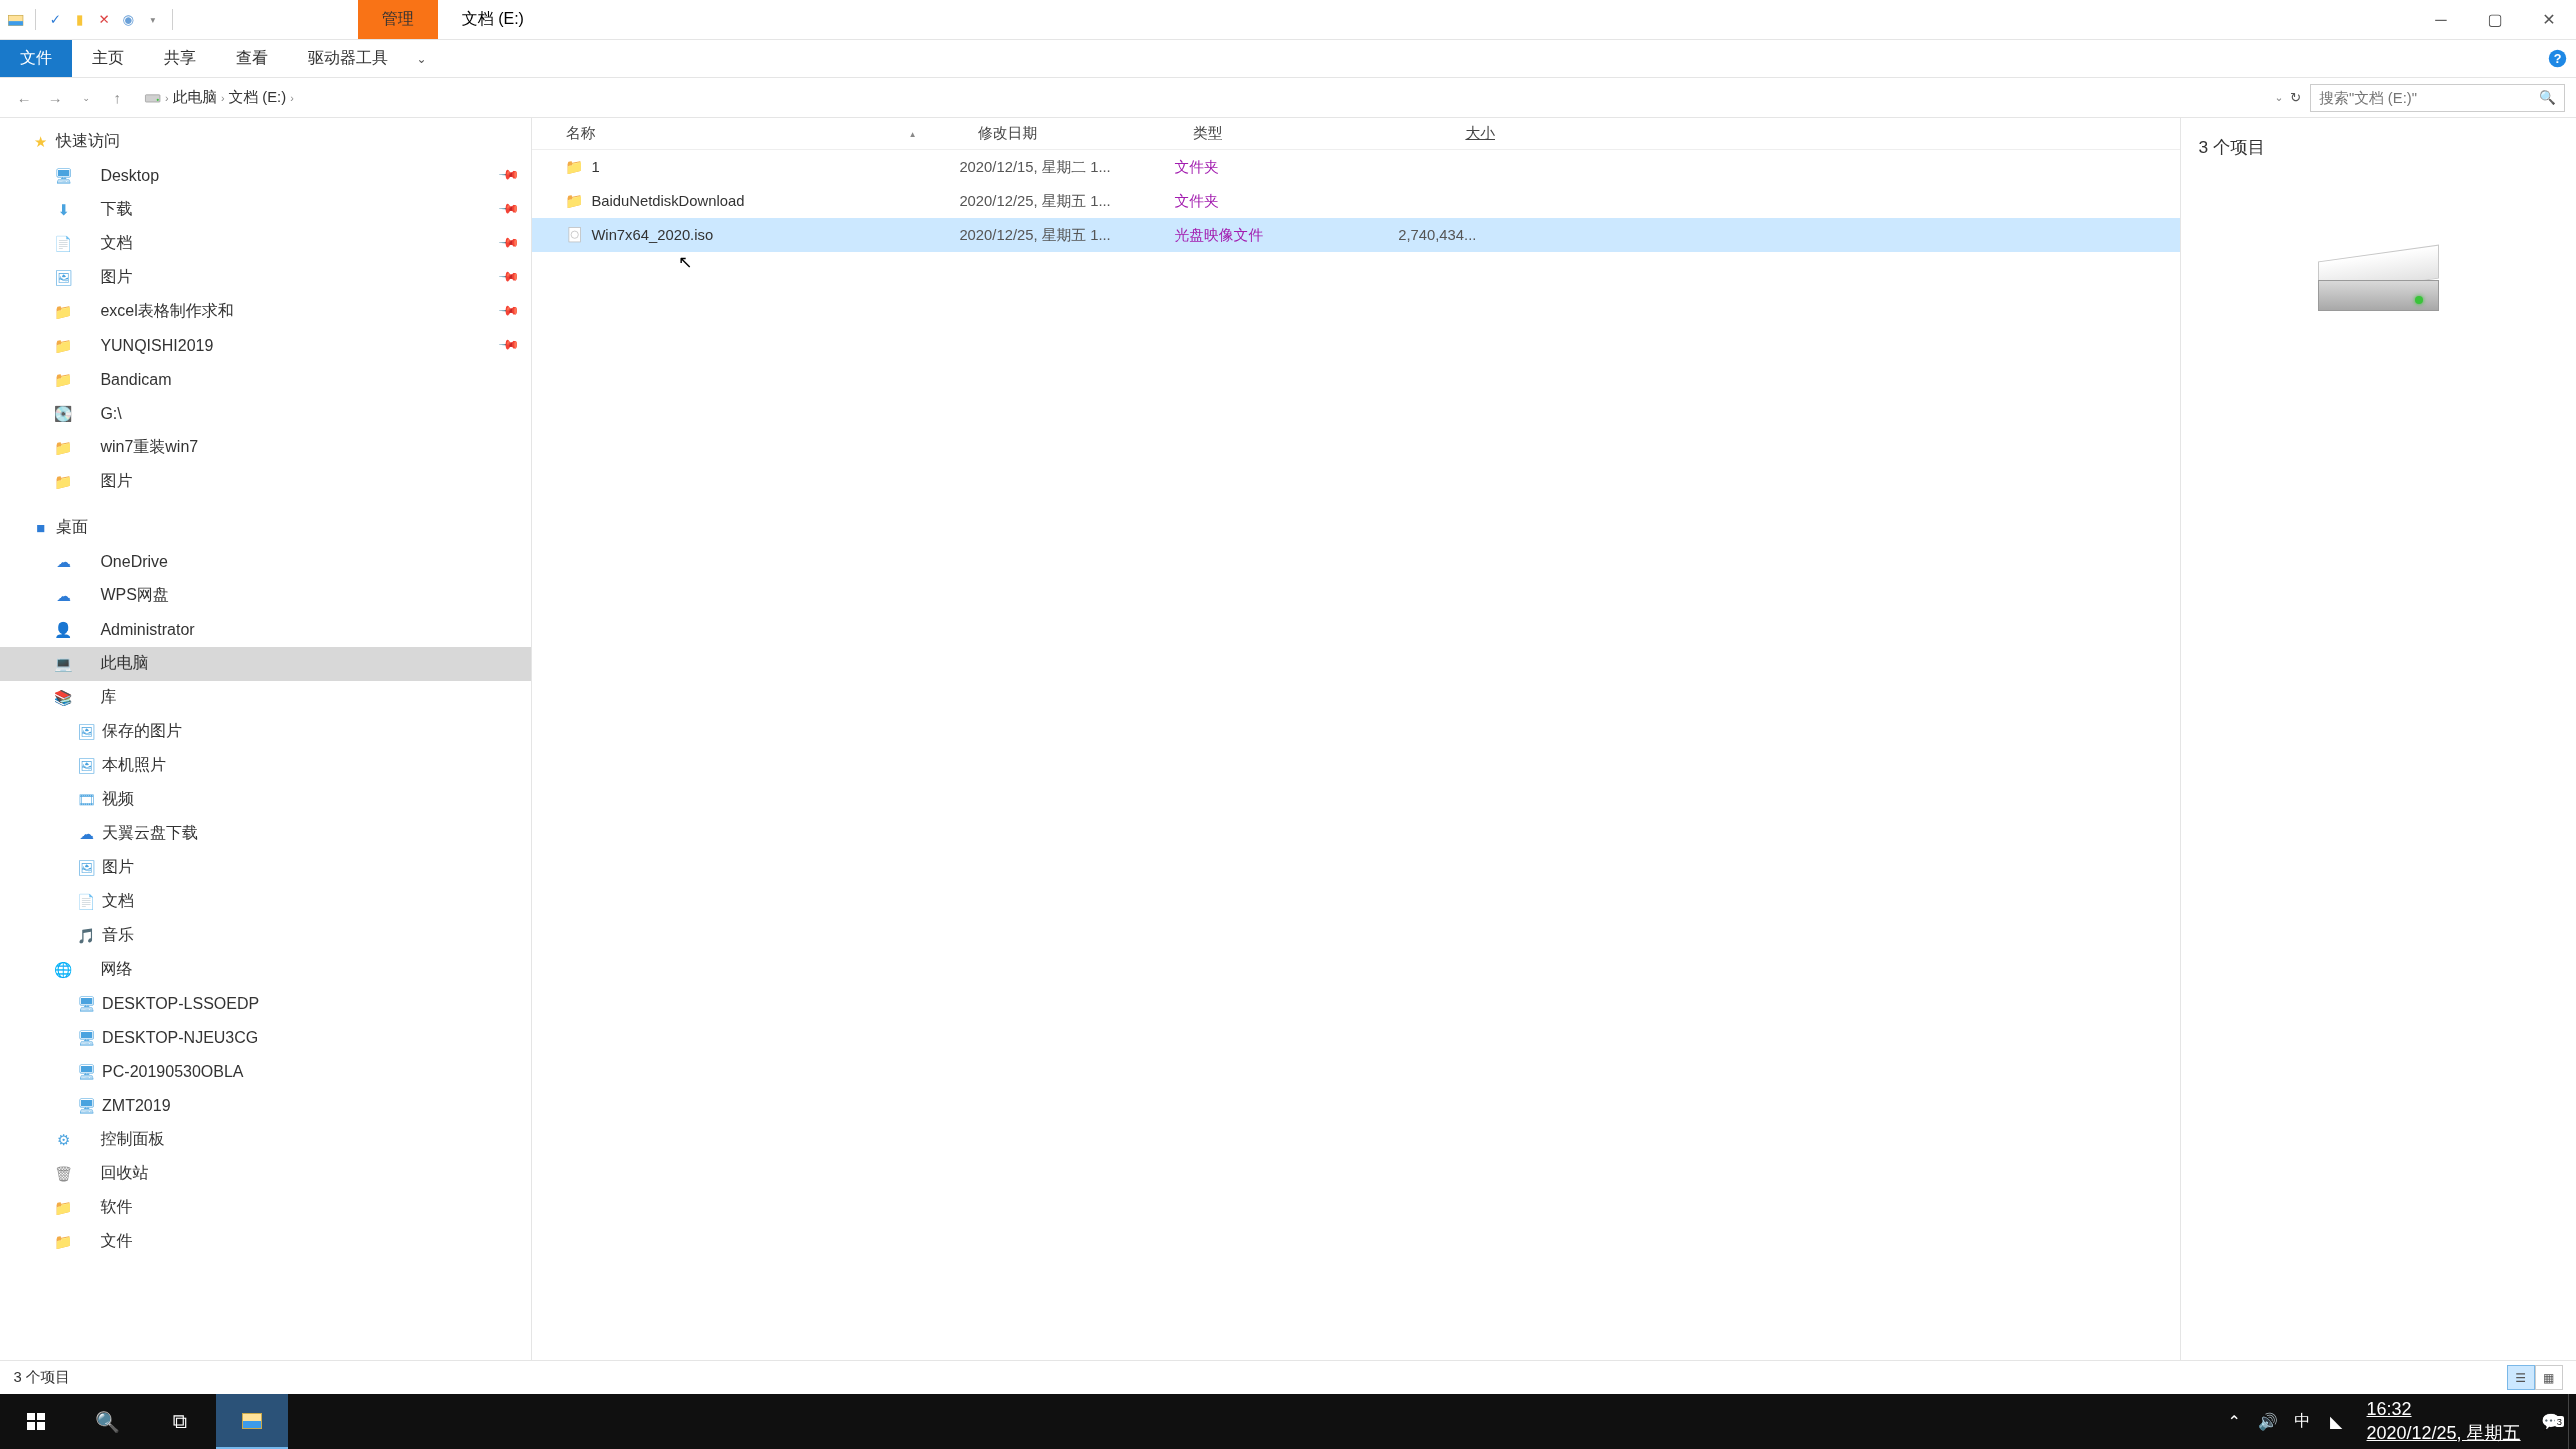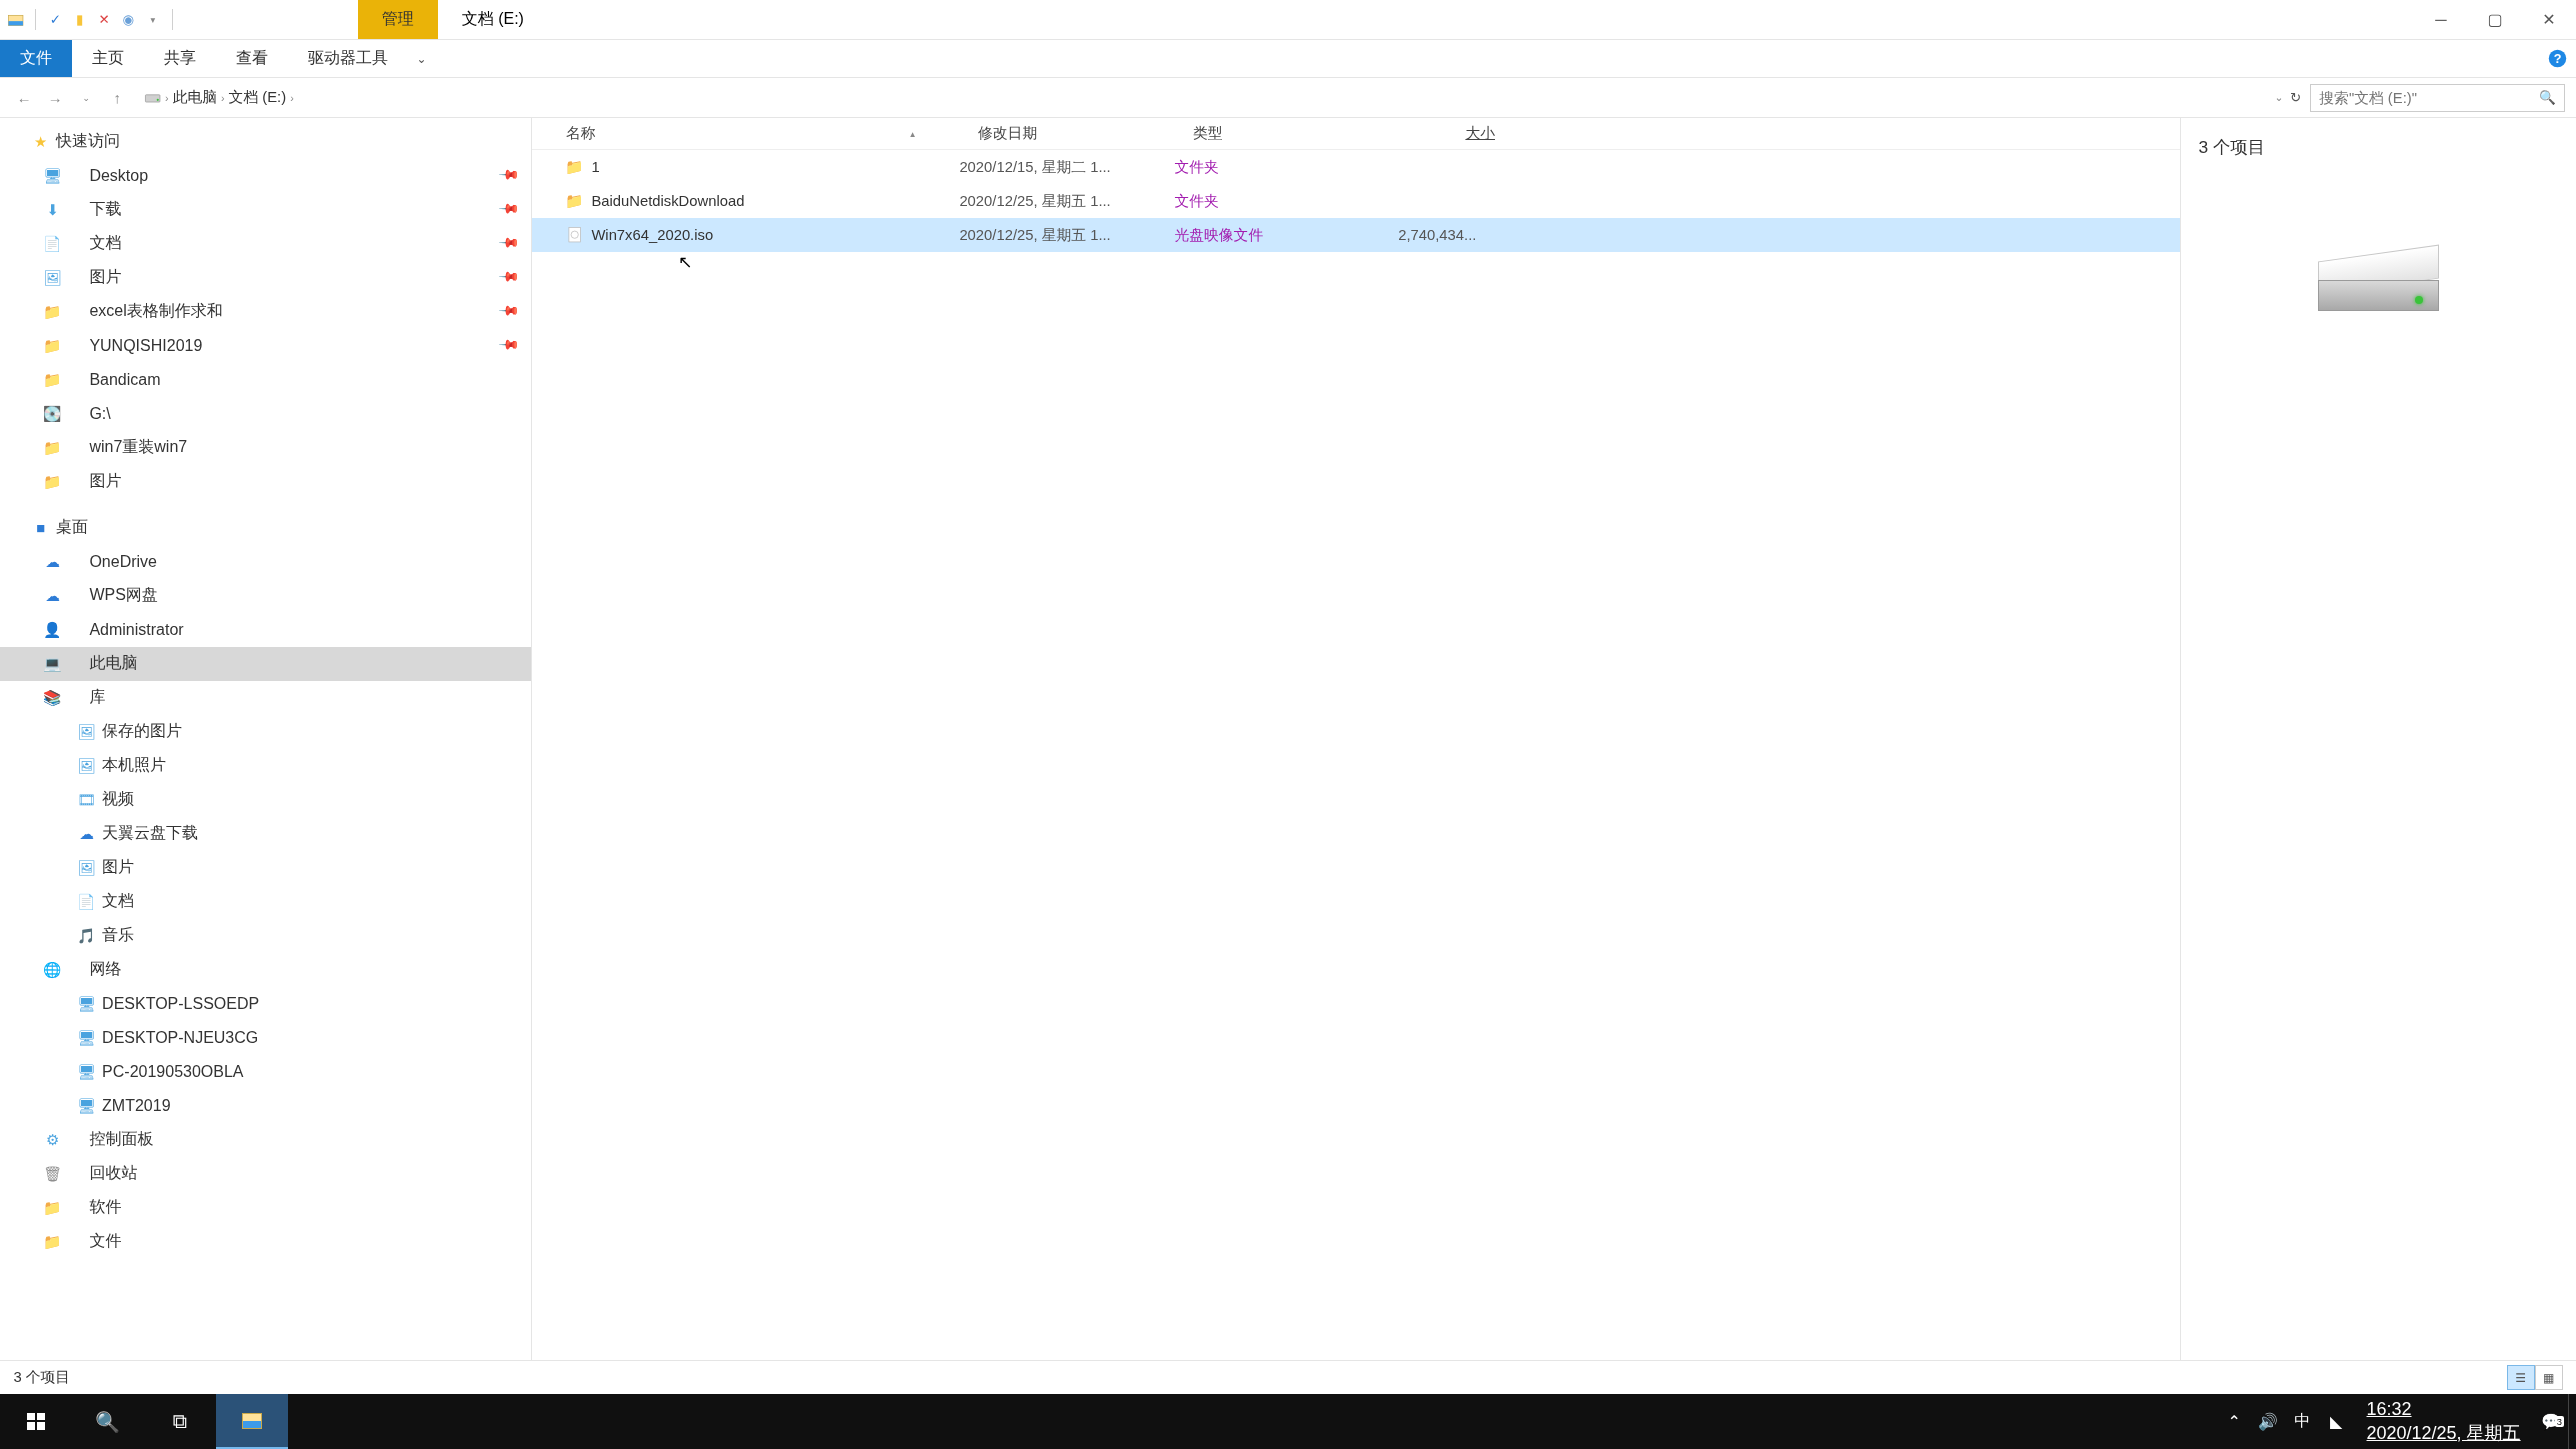--- a/index.html
+++ b/index.html
@@ -6,21 +6,21 @@
 html,body { width:2576px; height:1449px; overflow:hidden; background:#fff; }
 .window { width:2576px; height:1394px; display:flex; flex-direction:column; background:#fff; }
 
 
 .titlebar { height:40px; display:flex; align-items:center; background:#fff; border-bottom:0.7px solid #e5e5e5; }
 .qat { display:flex; align-items:center; gap:5.4px; padding:0 6.7px; height:100%; }
 .qat-icon { width:19px; height:19px; display:flex; align-items:center; justify-content:center; font-size:13.4px; }
 .qat-sep { width:1.3px; height:21.5px; background:#d0d0d0; margin:0 4px; }
 .title-tabs { display:flex; height:100%; margin-left:174px; }
 .title-tab { padding:0 24px; display:flex; align-items:center; font-size:16px; }
-.title-tab.context { background:#eab308; color:#333; }
+.title-tab.context { background:#f97316; color:#333; }
 .title-ctrls { margin-left:auto; display:flex; }
 .title-ctrl { width:54px; height:40px; display:flex; align-items:center; justify-content:center; font-size:16px; color:#555; }
 
 
 .ribbon { height:38px; display:flex; align-items:stretch; border-bottom:0.7px solid #e5e5e5; }
 .ribbon-tab { padding:0 20px; display:flex; align-items:center; font-size:16px; color:#333; }
 .ribbon-tab.file { background:#1979ca; color:#fff; }
 .help-icon { margin-left:auto; width:38px; display:flex; align-items:center; justify-content:center; }
 .dropdown-toggle { width:27px; display:flex; align-items:center; justify-content:center; font-size:12px; color:#555; }
 
@@ -34,21 +34,21 @@
 .search-box { width:255px; height:28px; border:0.7px solid #ccc; display:flex; align-items:center; padding:0 8px; }
 .search-box input { border:none; outline:none; flex:1; font-size:14.8px; color:#666; background:transparent; }
 .search-btn { font-size:13.4px; color:#555; }
 
 
 .body { flex:1; display:flex; overflow:hidden; }
 
 
 .navpane { width:532px; border-right:0.7px solid #e5e5e5; padding:6.7px 0; overflow-y:auto; }
 .nav-item { display:flex; align-items:center; height:34px; padding-left:32px; font-size:16px; color:#333; gap:6.7px; position:relative; }
-.nav-item.depth2 { padding-left:44px;gap:28px; }
+.nav-item.depth2 { padding-left:55px;gap:28px; }
 .nav-item.depth3 { padding-left:78px; }
 .nav-item.selected { background:#d8d8d8; }
 .nav-icon { width:17.4px; height:17.4px; display:inline-flex; align-items:center; justify-content:center; font-size:14.8px; }
 .pin { position:absolute; right:13.4px; color:#aaa; font-size:13.4px; transform:rotate(45deg); }
 .nav-spacer { height:12px; }
 .ic-star::before{content:"★";color:#f8c53a;}
 .ic-monitor::before{content:"🖥";color:#4aa3df;}
 .ic-dl::before{content:"⬇";color:#4aa3df;}
 .ic-doc::before{content:"📄";color:#4aa3df;}
 .ic-pic::before{content:"🖼";color:#4aa3df;}

